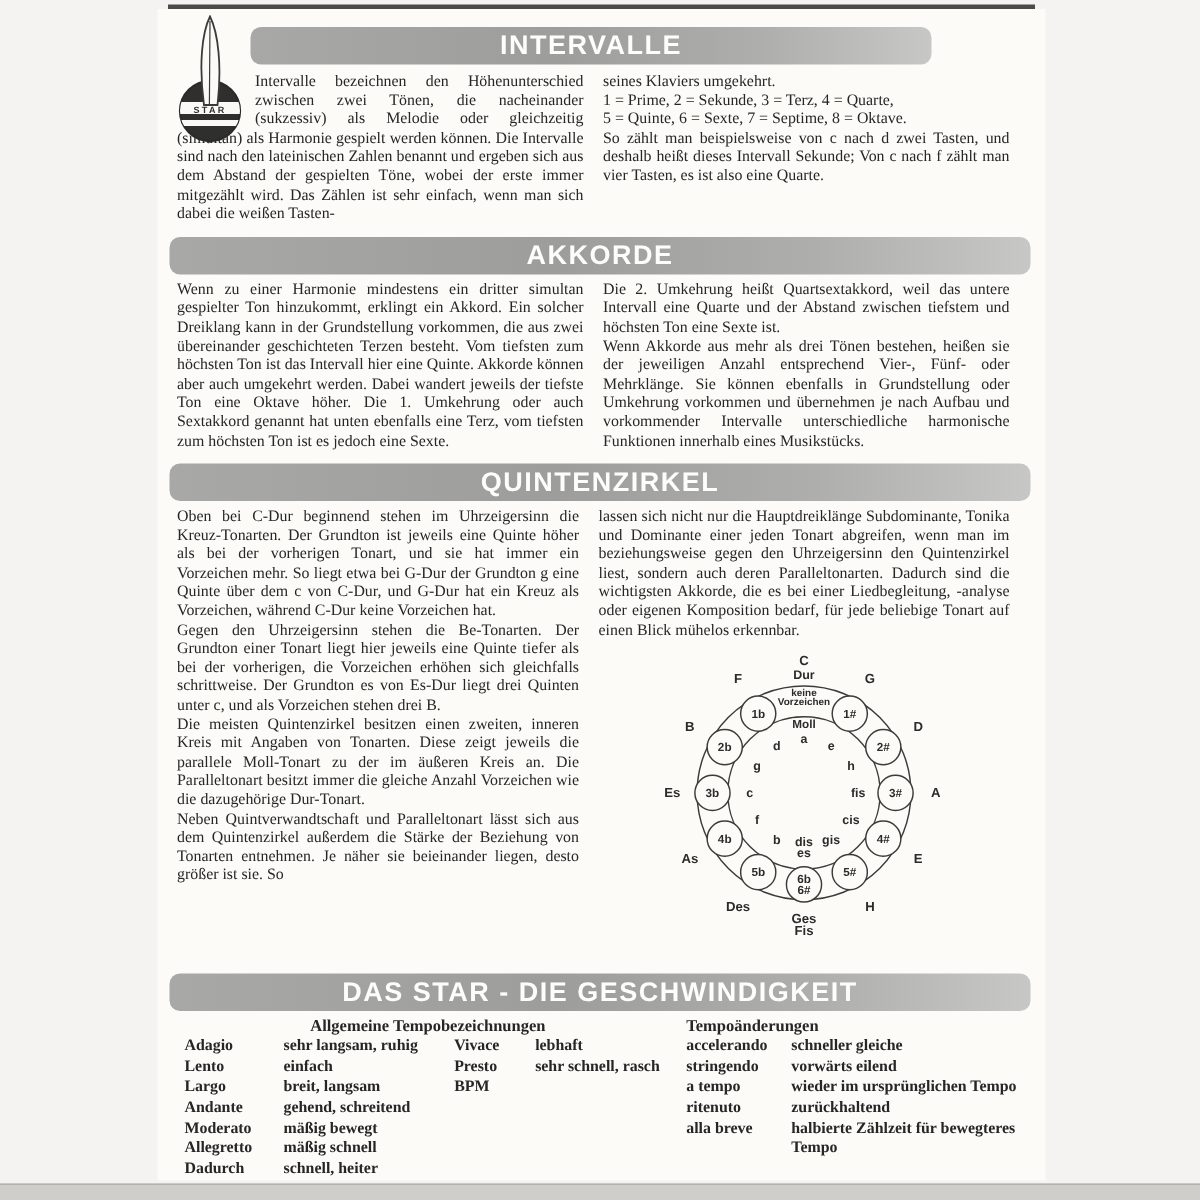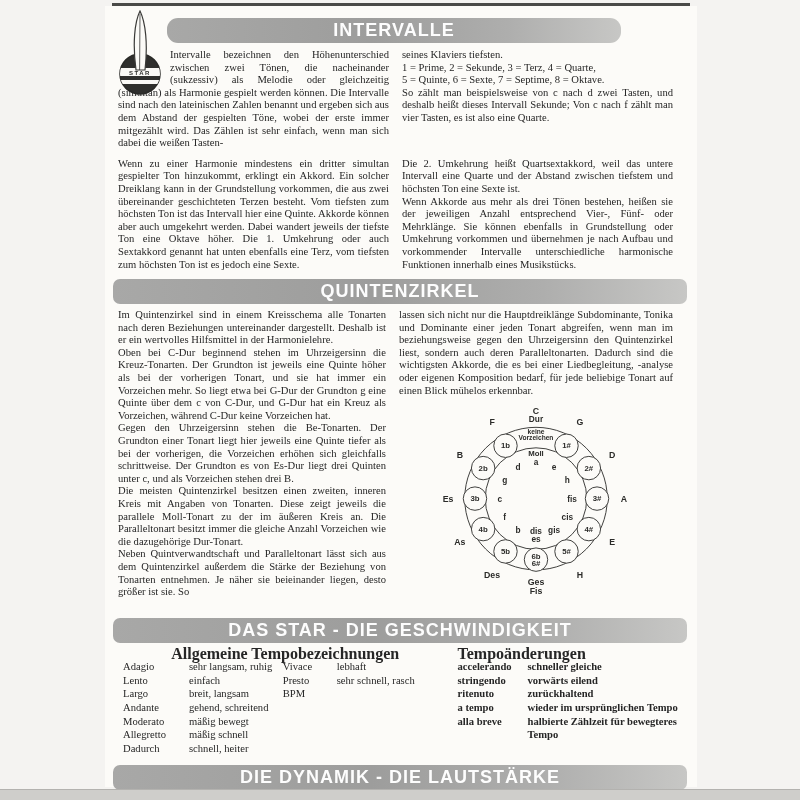--- a/index.html
+++ b/index.html
@@ -18,36 +18,36 @@
     padding:12px 10px 0 8px;box-sizing:border-box;
   }
   .bar{
     height:25px;border-radius:7px;
     background:linear-gradient(90deg,#a8a8a7 0%,#9d9d9c 45%,#aeaead 75%,#c7c7c5 100%);
     color:#fdfdfd;
     font-family:"Liberation Sans",sans-serif;font-weight:bold;
     font-size:18px;letter-spacing:1px;
     display:flex;align-items:center;justify-content:center;
   }
-  .bar.first{margin:0 66px 6px 54px;border-radius:11px;}
+  .bar.first{margin:0 66px 6px 54px;}
   .section{position:relative;}
   .cols{display:grid;grid-template-columns:1fr 1fr;column-gap:13px;margin:5px 14px 8px 5px;}
   .cols p{margin:0;font-size:10.6px;line-height:12.6px;text-align:justify;}
   .logo{position:absolute;left:2px;top:-8px;width:52px;height:90px;}
   .logo-spacer{float:left;width:52px;height:26px;}
   
-  .tableshead{font-weight:bold;font-size:16px;line-height:13px;margin:0;}
+  .tableshead{font-weight:bold;font-size:11px;line-height:13px;margin:0;}
   .centerhead{text-align:center;}
   .trow{display:grid;font-size:10.6px;line-height:13.6px;}
   .tcell{white-space:pre-line;}
   .t2 .trow{grid-template-columns:66px 1fr;}
   .t2b .trow{grid-template-columns:54px 1fr;}
   .t2r .trow{grid-template-columns:70px 1fr;font-weight:bold;}
   .tempo-cols{display:grid;grid-template-columns:59% 41%;column-gap:10px;margin:4px 14px 10px 10px;}
-  .tempo-left-tables{display:grid;grid-template-columns:48% 52%;column-gap:4px;}
+  .tempo-left-tables{display:grid;grid-template-columns:48% 52%;column-gap:24px;font-weight:bold;}
   .circle-wrap{display:flex;justify-content:center;margin-top:2px;}
 </style>
 </head>
 <body>
 
 <div class="top-edge"></div>
 
 <div class="page">
 
   <div class="section">
@@ -72,47 +72,49 @@
       <span>INTERVALLE</span>
     </div>
     <div class="cols">
       <div>
         <div class="logo-spacer"></div>
         <div>
             <p>Intervalle bezeichnen den Höhenunterschied zwischen zwei Tönen, die nacheinander (sukzessiv) als Melodie oder gleichzeitig (simultan) als Harmonie gespielt werden können. Die Intervalle sind nach den lateinischen Zahlen benannt und ergeben sich aus dem Abstand der gespielten Töne, wobei der erste immer mitgezählt wird. Das Zählen ist sehr einfach, wenn man sich dabei die weißen Tasten-</p>
           </div>
       </div>
       <div>
-          <p>seines Klaviers tiefsten.</p>
+          <p>seines Klaviers umgekehrt.</p>
           <p>1 = Prime, 2 = Sekunde, 3 = Terz, 4 = Quarte,</p>
           <p>5 = Quinte, 6 = Sexte, 7 = Septime, 8 = Oktave.</p>
           <p>So zählt man beispielsweise von c nach d zwei Tasten, und deshalb heißt dieses Intervall Sekunde; Von c nach f zählt man vier Tasten, es ist also eine Quarte.</p>
         </div>
     </div>
   </div>
 
   <div class="section">
+    <div class="bar">
+      <span>AKKORDE</span>
+    </div>
     <div class="cols">
       <div>
           <p>Wenn zu einer Harmonie mindestens ein dritter simultan gespielter Ton hinzukommt, erklingt ein Akkord. Ein solcher Dreiklang kann in der Grundstellung vorkommen, die aus zwei übereinander geschichteten Terzen besteht. Vom tiefsten zum höchsten Ton ist das Intervall hier eine Quinte. Akkorde können aber auch umgekehrt werden. Dabei wandert jeweils der tiefste Ton eine Oktave höher. Die 1. Umkehrung oder auch Sextakkord genannt hat unten ebenfalls eine Terz, vom tiefsten zum höchsten Ton ist es jedoch eine Sexte.</p>
         </div>
       <div>
           <p>Die 2. Umkehrung heißt Quartsextakkord, weil das untere Intervall eine Quarte und der Abstand zwischen tiefstem und höchsten Ton eine Sexte ist.</p>
           <p>Wenn Akkorde aus mehr als drei Tönen bestehen, heißen sie der jeweiligen Anzahl entsprechend Vier-, Fünf- oder Mehrklänge. Sie können ebenfalls in Grundstellung oder Umkehrung vorkommen und übernehmen je nach Aufbau und vorkommender Intervalle unterschiedliche harmonische Funktionen innerhalb eines Musikstücks.</p>
         </div>
     </div>
   </div>
 
   <div class="section">
     <div class="bar">
       <span>QUINTENZIRKEL</span>
     </div>
     <div class="cols">
       <div>
-          <p>Im Quintenzirkel sind in einem Kreisschema alle Tonarten nach deren Beziehungen untereinander dargestellt. Deshalb ist er ein wertvolles Hilfsmittel in der Harmonielehre.</p>
           <p>Oben bei C-Dur beginnend stehen im Uhrzeigersinn die Kreuz-Tonarten. Der Grundton ist jeweils eine Quinte höher als bei der vorherigen Tonart, und sie hat immer ein Vorzeichen mehr. So liegt etwa bei G-Dur der Grundton g eine Quinte über dem c von C-Dur, und G-Dur hat ein Kreuz als Vorzeichen, während C-Dur keine Vorzeichen hat.</p>
           <p>Gegen den Uhrzeigersinn stehen die Be-Tonarten. Der Grundton einer Tonart liegt hier jeweils eine Quinte tiefer als bei der vorherigen, die Vorzeichen erhöhen sich gleichfalls schrittweise. Der Grundton es von Es-Dur liegt drei Quinten unter c, und als Vorzeichen stehen drei B.</p>
           <p>Die meisten Quintenzirkel besitzen einen zweiten, inneren Kreis mit Angaben von Tonarten. Diese zeigt jeweils die parallele Moll-Tonart zu der im äußeren Kreis an. Die Paralleltonart besitzt immer die gleiche Anzahl Vorzeichen wie die dazugehörige Dur-Tonart.</p>
           <p>Neben Quintverwandtschaft und Paralleltonart lässt sich aus dem Quintenzirkel außerdem die Stärke der Beziehung von Tonarten entnehmen. Je näher sie beieinander liegen, desto größer ist sie. So</p>
         </div>
       <div>
         <div>
             <p>lassen sich nicht nur die Hauptdreiklänge Subdominante, Tonika und Dominante einer jeden Tonart abgreifen, wenn man im beziehungsweise gegen den Uhrzeigersinn den Quintenzirkel liest, sondern auch deren Paralleltonarten. Dadurch sind die wichtigsten Akkorde, die es bei einer Liedbegleitung, -analyse oder eigenen Komposition bedarf, für jede beliebige Tonart auf einen Blick mühelos erkennbar.</p>
           </div>
         <div class="circle-wrap">
@@ -232,26 +234,26 @@
         <div class="t2r">
             <div class="trow">
               <div class="tcell">accelerando</div>
               <div class="tcell">schneller gleiche</div>
             </div>
             <div class="trow">
               <div class="tcell">stringendo</div>
               <div class="tcell">vorwärts eilend</div>
             </div>
             <div class="trow">
+              <div class="tcell">a tempo</div>
+              <div class="tcell">wieder im ursprünglichen Tempo</div>
+            </div>
+            <div class="trow">
               <div class="tcell">ritenuto</div>
               <div class="tcell">zurückhaltend</div>
-            </div>
-            <div class="trow">
-              <div class="tcell">a tempo</div>
-              <div class="tcell">wieder im ursprünglichen Tempo</div>
             </div>
             <div class="trow">
               <div class="tcell">alla breve</div>
               <div class="tcell">halbierte Zählzeit für bewegteres
 Tempo</div>
             </div>
           </div>
       </div>
     </div>
   </div>

